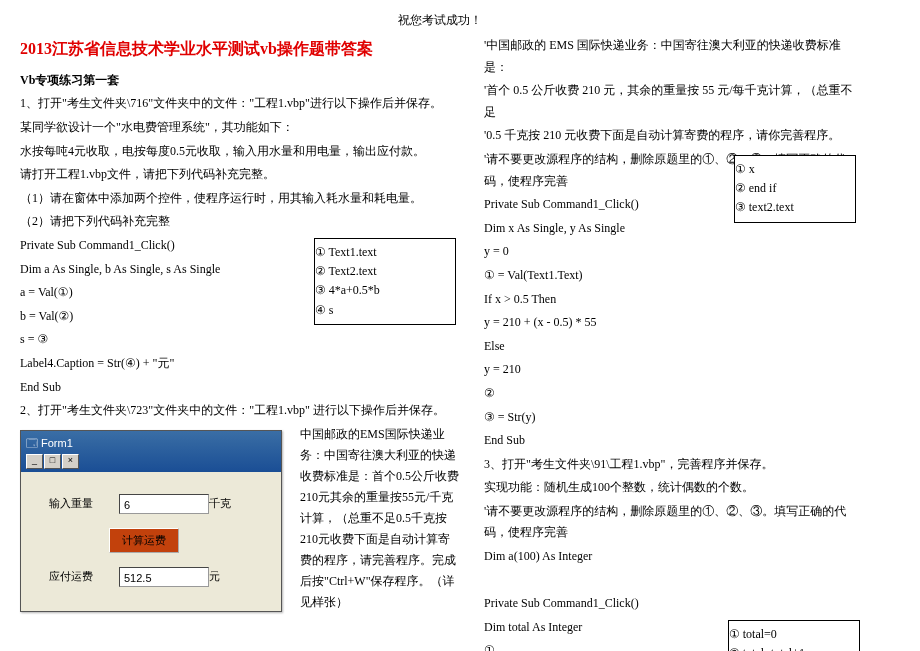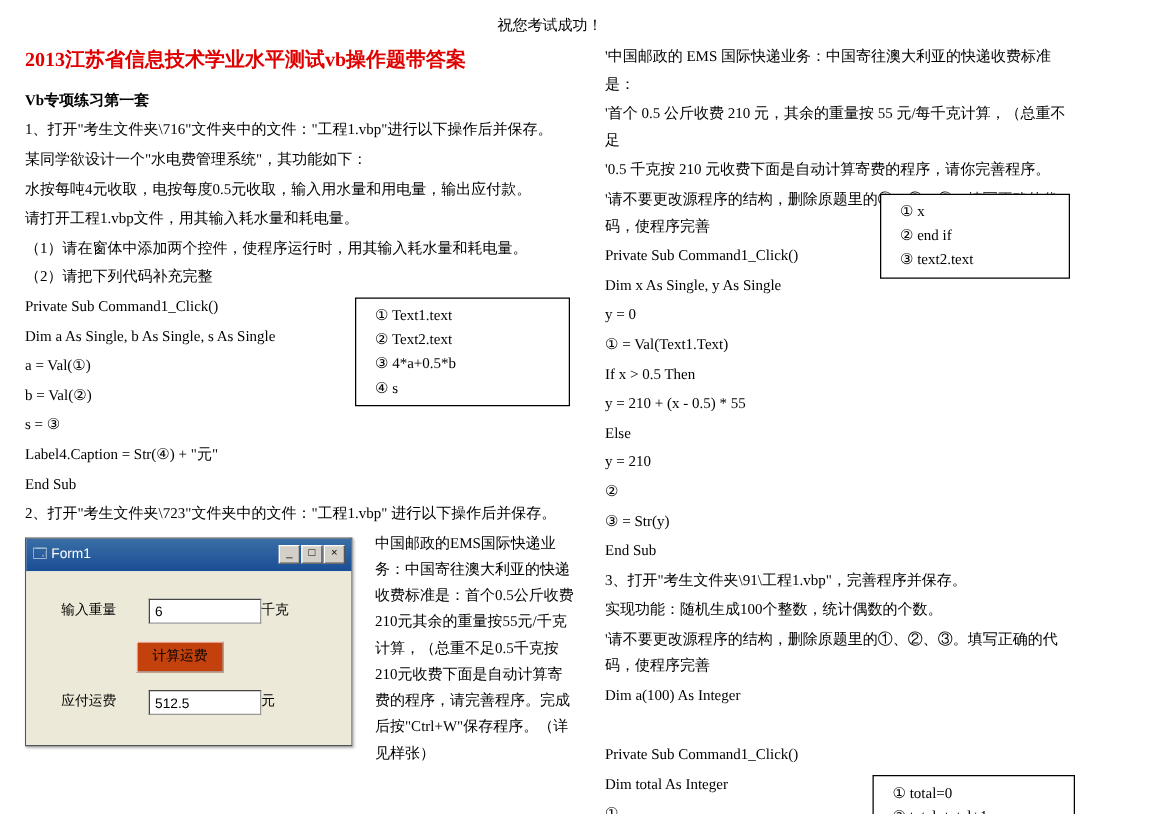--- a/index.html
+++ b/index.html
@@ -32,21 +32,21 @@
     gap: 24px;
   }
   .col {
     flex: 1;
     line-height: 1.8;
     position: relative;
   }
   .col p { margin: 2px 0; }
   .answer-box {
     border: 1px solid #000;
-    padding: 4px 15px;
+    padding: 4px 0;
     font-size: 12px;
     line-height: 1.6;
     background: #fff;
     position: absolute;
   }
   .answer-left {
     right: 4px;
     top: 205px;
     width: 140px;
   }
@@ -67,21 +67,22 @@
     font-family: Tahoma, SimSun, sans-serif;
     font-size: 11px;
     margin-top: 6px;
   }
   .vb-title {
     background: linear-gradient(#3a6ea5,#1a4e95);
     color: #fff;
     padding: 3px 5px;
     display: flex;
     justify-content: space-between;
-    align-items: center;
+    align-items: flex-start;
+    flex-direction: column;
   }
   .vb-title .btns { display: flex; gap: 1px; }
   .vb-title .btn {
     width: 15px; height: 13px;
     background: #d4d0c8;
     border: 1px solid #fff;
     border-right-color:#555; border-bottom-color:#555;
     font-size: 9px; line-height: 11px; text-align: center; color:#000;
   }
   .vb-body {
@@ -123,21 +124,21 @@
 
 <div class="columns">
 
   <div class="col">
     <div class="title">2013江苏省信息技术学业水平测试vb操作题带答案</div>
     <div class="subtitle">Vb专项练习第一套</div>
 
     <p>1、打开"考生文件夹\716"文件夹中的文件："工程1.vbp"进行以下操作后并保存。</p>
     <p>某同学欲设计一个"水电费管理系统"，其功能如下：</p>
     <p>水按每吨4元收取，电按每度0.5元收取，输入用水量和用电量，输出应付款。</p>
-    <p>请打开工程1.vbp文件，用其输入耗水量和耗电量。</p>
+    <p>请打开工程1.vbp文件，请把下列代码补充完整。</p>
     <p>（1）请在窗体中添加两个控件，使程序运行时，用其输入耗水量和耗电量。</p>
     <p>（2）请把下列代码补充完整</p>
     <p>Private Sub Command1_Click()</p>
     <p>Dim a As Single, b As Single, s As Single</p>
     <p>a = Val(①)</p>
     <p>b = Val(②)</p>
     <p>s = ③</p>
     <p>Label4.Caption = Str(④) + "元"</p>
     <p>End Sub</p>
     <p>2、打开"考生文件夹\723"文件夹中的文件："工程1.vbp"  进行以下操作后并保存。</p>

